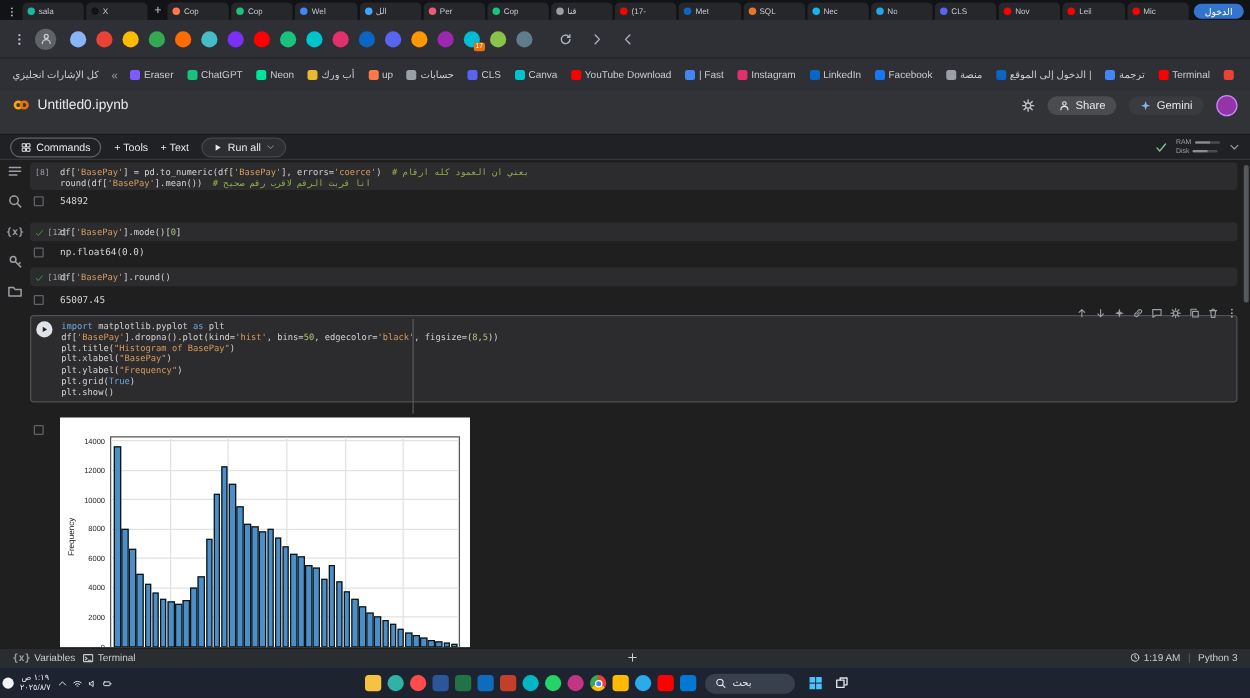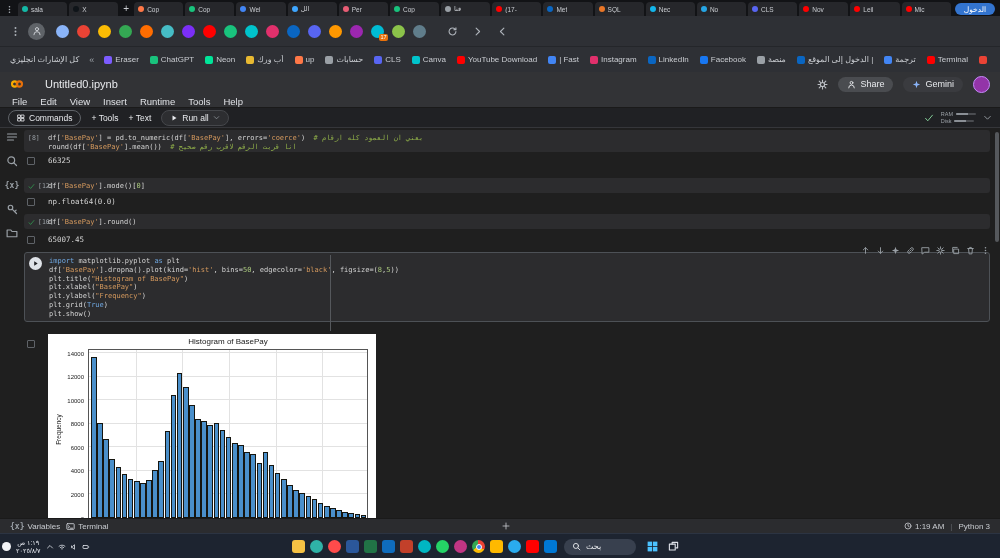--- a/index.html
+++ b/index.html
@@ -41,21 +41,21 @@
   #bmall{font-size:8px;color:#c9ccd1;white-space:nowrap}
   #bmchev{font-size:9px;color:#9aa0a6}
   #bmitems{display:flex;gap:11px;align-items:center;flex:1;overflow:hidden}
   .bm{display:flex;align-items:center;gap:3px;white-space:nowrap;flex:none}
   .bm .fav{width:8px;height:8px;border-radius:2px}
   .bm .bmlabel{font-size:8px;color:#c9ccd1}
 
   
   #colabheader{position:absolute;left:0;top:72px;width:1000px;height:36px;background:#323336;
                border-bottom:1px solid #1a1a1a;box-sizing:border-box}
-  #titlerow{display:flex;align-items:center;height:20px;padding:2px 10px 0;gap:21px}
+  #titlerow{display:flex;align-items:center;height:20px;padding:2px 10px 0;gap:6px}
   #cotitle{font-size:11px;color:#e8eaed}
   #hdrright{margin-left:auto;display:flex;align-items:center;gap:10px}
   #sharepill{height:15px;background:#4a4c50;border-radius:8px;display:flex;align-items:center;
              gap:4px;padding:0 9px;font-size:9px;color:#e8eaed}
   #gempill{height:15px;background:#3a3b3f;border-radius:8px;display:flex;align-items:center;
            gap:4px;padding:0 9px;font-size:9px;color:#e8eaed}
   #coavatar{width:15px;height:15px;border-radius:50%;background:#9334a8;border:1.5px solid #c58af9}
   #menurow{display:flex;gap:13px;padding:2px 0 0 12px;font-size:9.5px;color:#dfe1e5}
   .menuitem{cursor:default}
 
@@ -391,29 +391,20 @@
         <span id="gem-spark" style="color:#8ab4f8;display:flex">
             <svg class="ic" width="9" height="9" viewBox="0 0 16 16" fill="none" stroke="currentColor" stroke-width="1.6" stroke-linecap="round" stroke-linejoin="round">
               <path d="M8 1.5l1.6 4.9L14.5 8l-4.9 1.6L8 14.5 6.4 9.6 1.5 8l4.9-1.6z" fill="currentColor" stroke="none"></path>
             </svg>
           </span>
         <span>Gemini</span>
       </span>
       <span id="coavatar"></span>
     </div>
   </div>
-  <div id="menurow">
-      <span class="menuitem">File</span>
-      <span class="menuitem">Edit</span>
-      <span class="menuitem">View</span>
-      <span class="menuitem">Insert</span>
-      <span class="menuitem">Runtime</span>
-      <span class="menuitem">Tools</span>
-      <span class="menuitem">Help</span>
-    </div>
 </div>
 
 <div id="commandbar">
   <span class="pill">
     <span id="cb-cmd-icon" style="display:flex">
         <svg class="ic" width="8" height="8" viewBox="0 0 16 16" fill="none" stroke="currentColor" stroke-width="1.6" stroke-linecap="round" stroke-linejoin="round">
           <rect x="2" y="2" width="5" height="5"></rect>
           <rect x="9" y="2" width="5" height="5"></rect>
           <rect x="2" y="9" width="5" height="5"></rect>
           <rect x="9" y="9" width="5" height="5"></rect>
@@ -493,21 +484,21 @@
   </div>
 
 <div id="cellsarea">
     <div class="band" style="top: 130px; height: 22px;">
       <div class="gutter">
         <span class="execlabel">[8]</span>
       </div>
       <div class="code"><div class="code-line"><span class="tok p">df[</span><span class="tok s">'BasePay'</span><span class="tok p">] = pd.to_numeric(df[</span><span class="tok s">'BasePay'</span><span class="tok p">], errors=</span><span class="tok s">'coerce'</span><span class="tok p">)  </span><span class="tok c"># بعني ان العمود كله ارقام</span></div><div class="code-line"><span class="tok p">round(df[</span><span class="tok s">'BasePay'</span><span class="tok p">].mean())  </span><span class="tok c"># انا قربت الرقم لاقرب رقم صحيح</span></div></div>
     </div>
     <div class="outic" style="top: 157px;"></div>
-    <div class="out" style="top: 156px;">66325</div>
+    <div class="out" style="top: 156px;">54892</div>
     <div class="band" style="top: 178px; height: 15px;">
       <div class="gutter">
         <span class="gcheck">
           <svg class="ic" width="7" height="7" viewBox="0 0 16 16" fill="none" stroke="currentColor" stroke-width="1.6" stroke-linecap="round" stroke-linejoin="round">
             <path d="M2.5 8.5l3.5 4 7.5-9"></path>
           </svg>
         </span>
         <span class="execlabel">[12]</span>
       </div>
       <div class="code"><div class="code-line"><span class="tok p">df[</span><span class="tok s">'BasePay'</span><span class="tok p">].mode()[</span><span class="tok n">0</span><span class="tok p">]</span></div></div>
@@ -588,21 +579,20 @@
           <circle cx="8" cy="8" r="1.4"></circle>
           <circle cx="8" cy="13" r="1.4"></circle>
         </g>
       </svg>
     </span>
   </div>
 <div id="vline"></div>
 <div id="nbscroll"></div>
 
 <div id="figure">
-  <div id="figtitle">Histogram of BasePay</div>
   <div id="ylab">Frequency</div>
   <div id="plot">
       <div class="gridh" style="bottom: 23.5714px;"></div>
       <div class="gridh" style="bottom: 47.1429px;"></div>
       <div class="gridh" style="bottom: 70.7143px;"></div>
       <div class="gridh" style="bottom: 94.2857px;"></div>
       <div class="gridh" style="bottom: 117.857px;"></div>
       <div class="gridh" style="bottom: 141.429px;"></div>
       <div class="gridh" style="bottom: 165px;"></div>
       <div class="gridv" style="left: 46.6667px;"></div>

